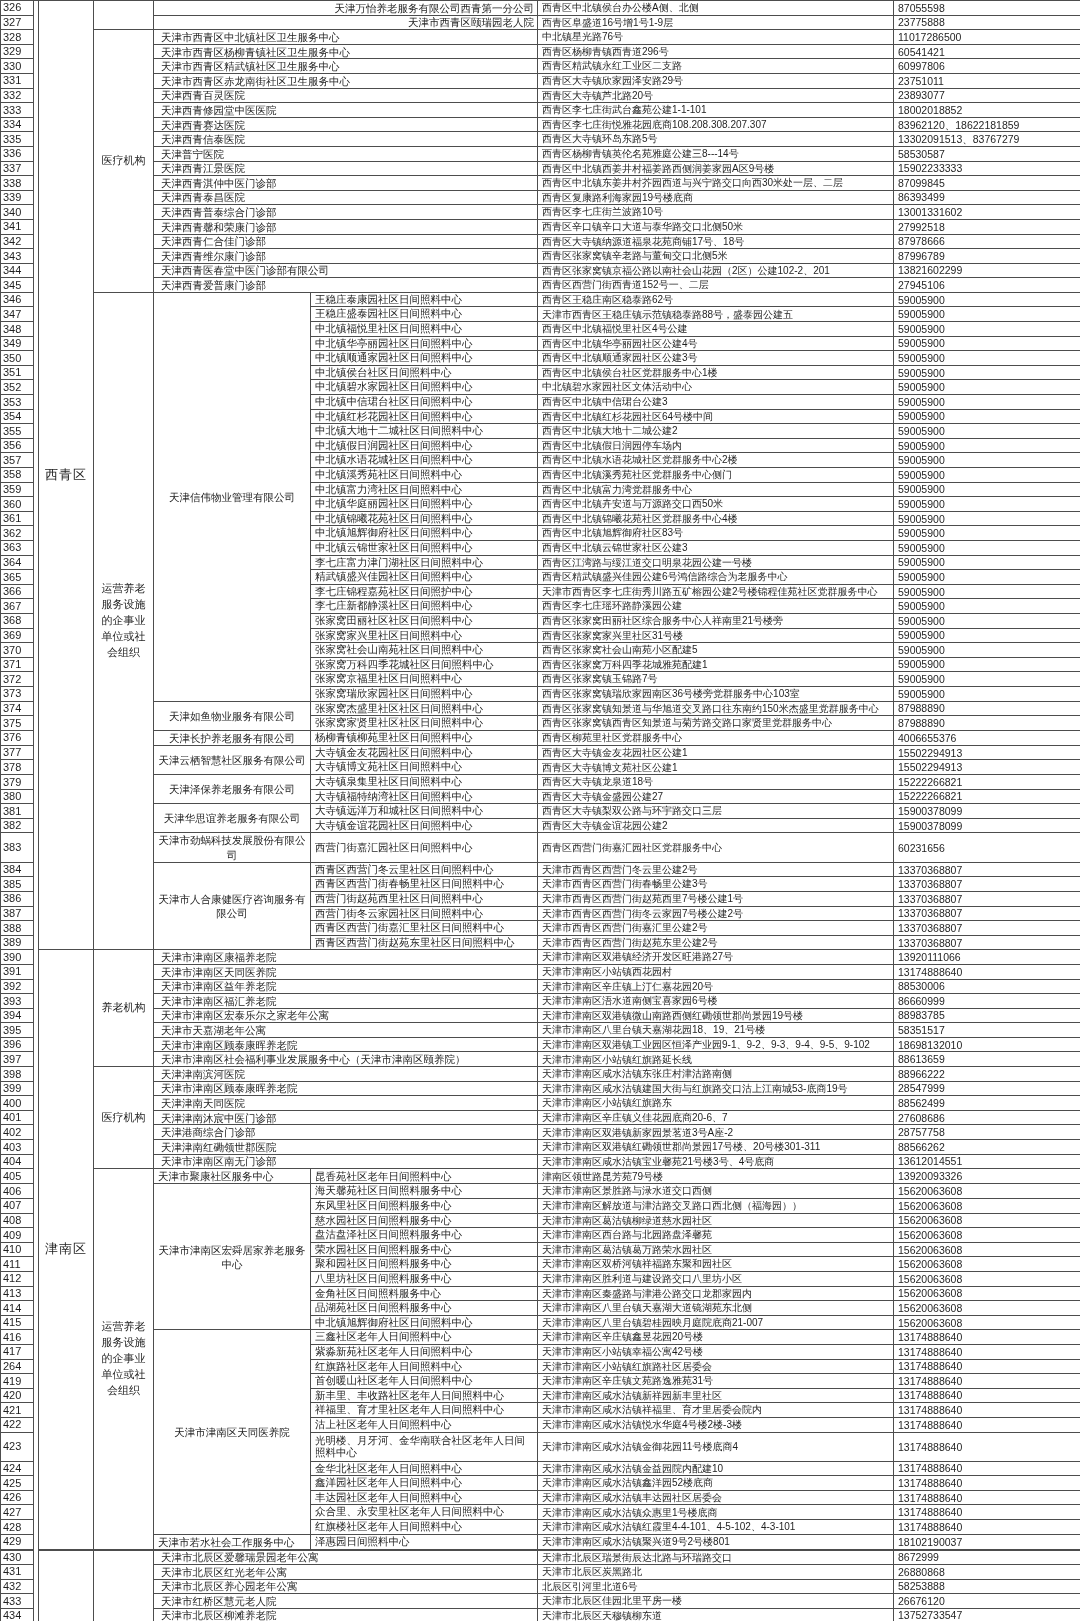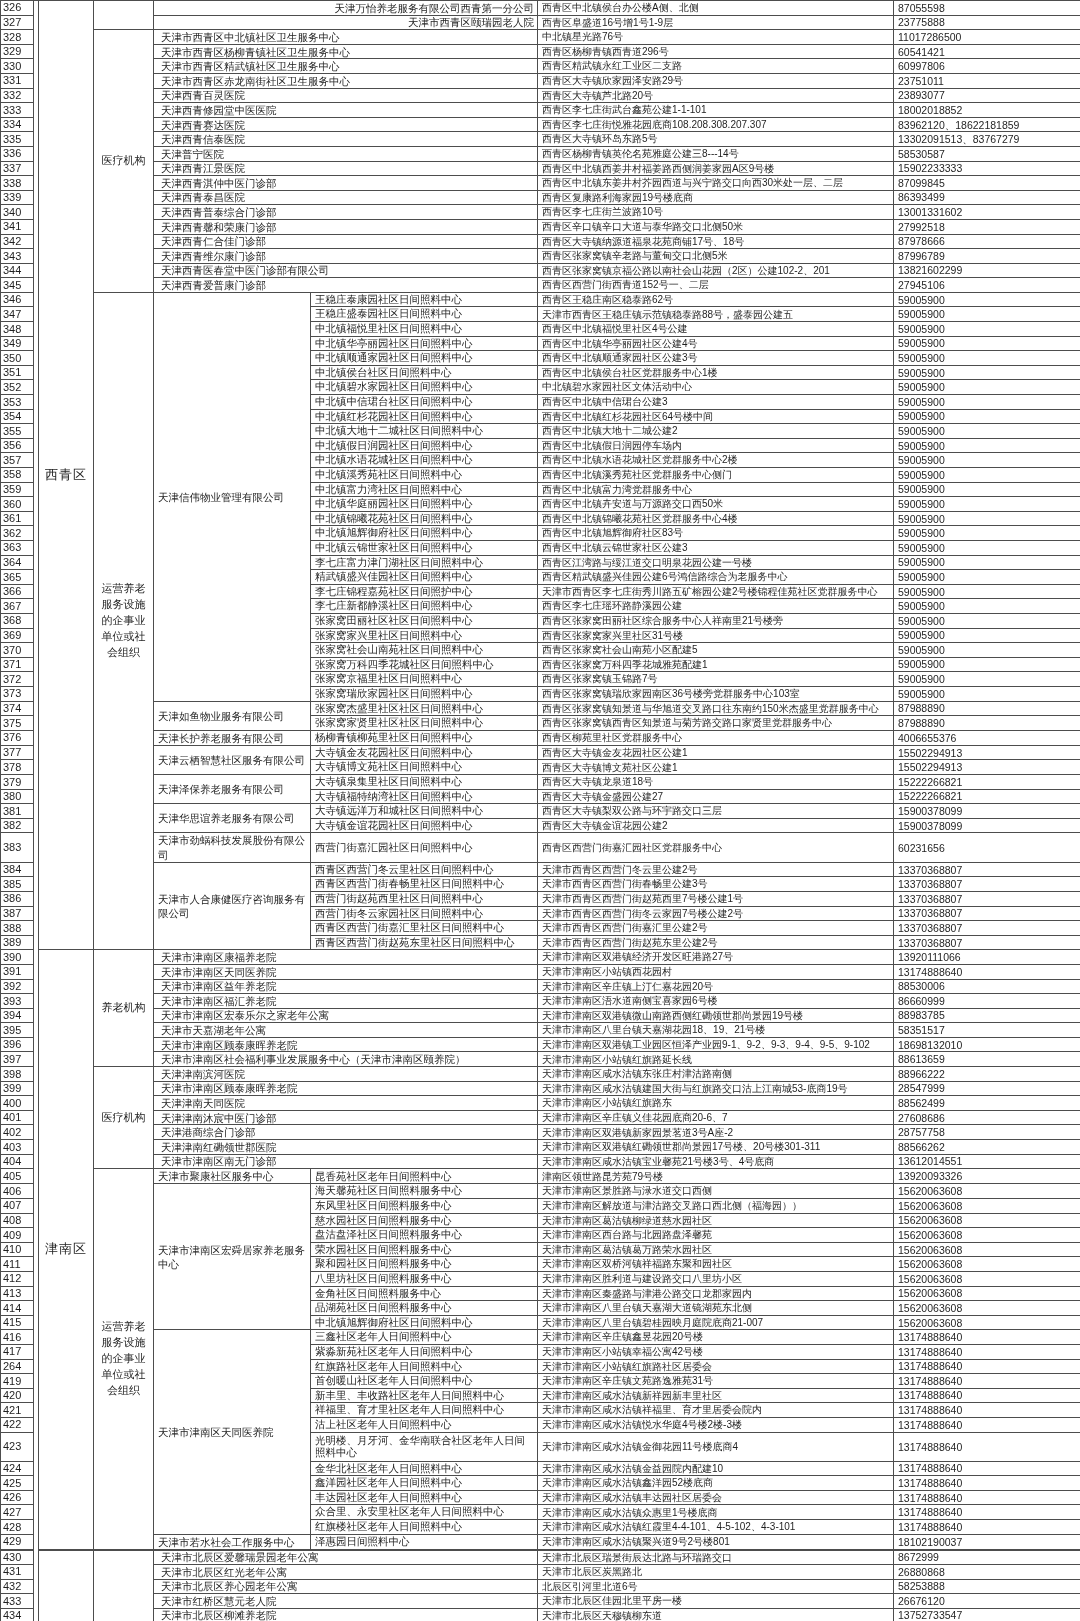--- a/index.html
+++ b/index.html
@@ -20,21 +20,21 @@
     line-height:1.15;
     background:#fff;
   }
   tr{height:14.6px;}
   tr.tall{height:29.2px;}
   td.c-num{font-size:11px;padding:0 1px 0 2px;white-space:nowrap;}
   td.c-gap{padding:0;}
   td.c-district{text-align:center;font-size:13px;letter-spacing:1px;}
   td.c-cat{text-align:center;font-size:11px;line-height:1.45;padding:0 6px;}
   td.c-org{white-space:normal;line-height:1.35;padding:0 4px;}
-  td.c-org.center{}
+  td.c-org.center{text-align:center;}
   td.c-org-merged{white-space:nowrap;padding-left:7px;}
   td.c-org-merged.center{text-align:right;padding-left:3px;}
   td.c-fac{white-space:normal;line-height:1.1;padding-left:4px;}
   td.c-addr{white-space:nowrap;font-size:10px;padding-left:4px;}
   td.c-tel{white-space:nowrap;font-size:10.5px;padding-left:4px;}
   tr.thick-top td{border-top-width:2px;}
 </style>
 </head>
 <body>
 

